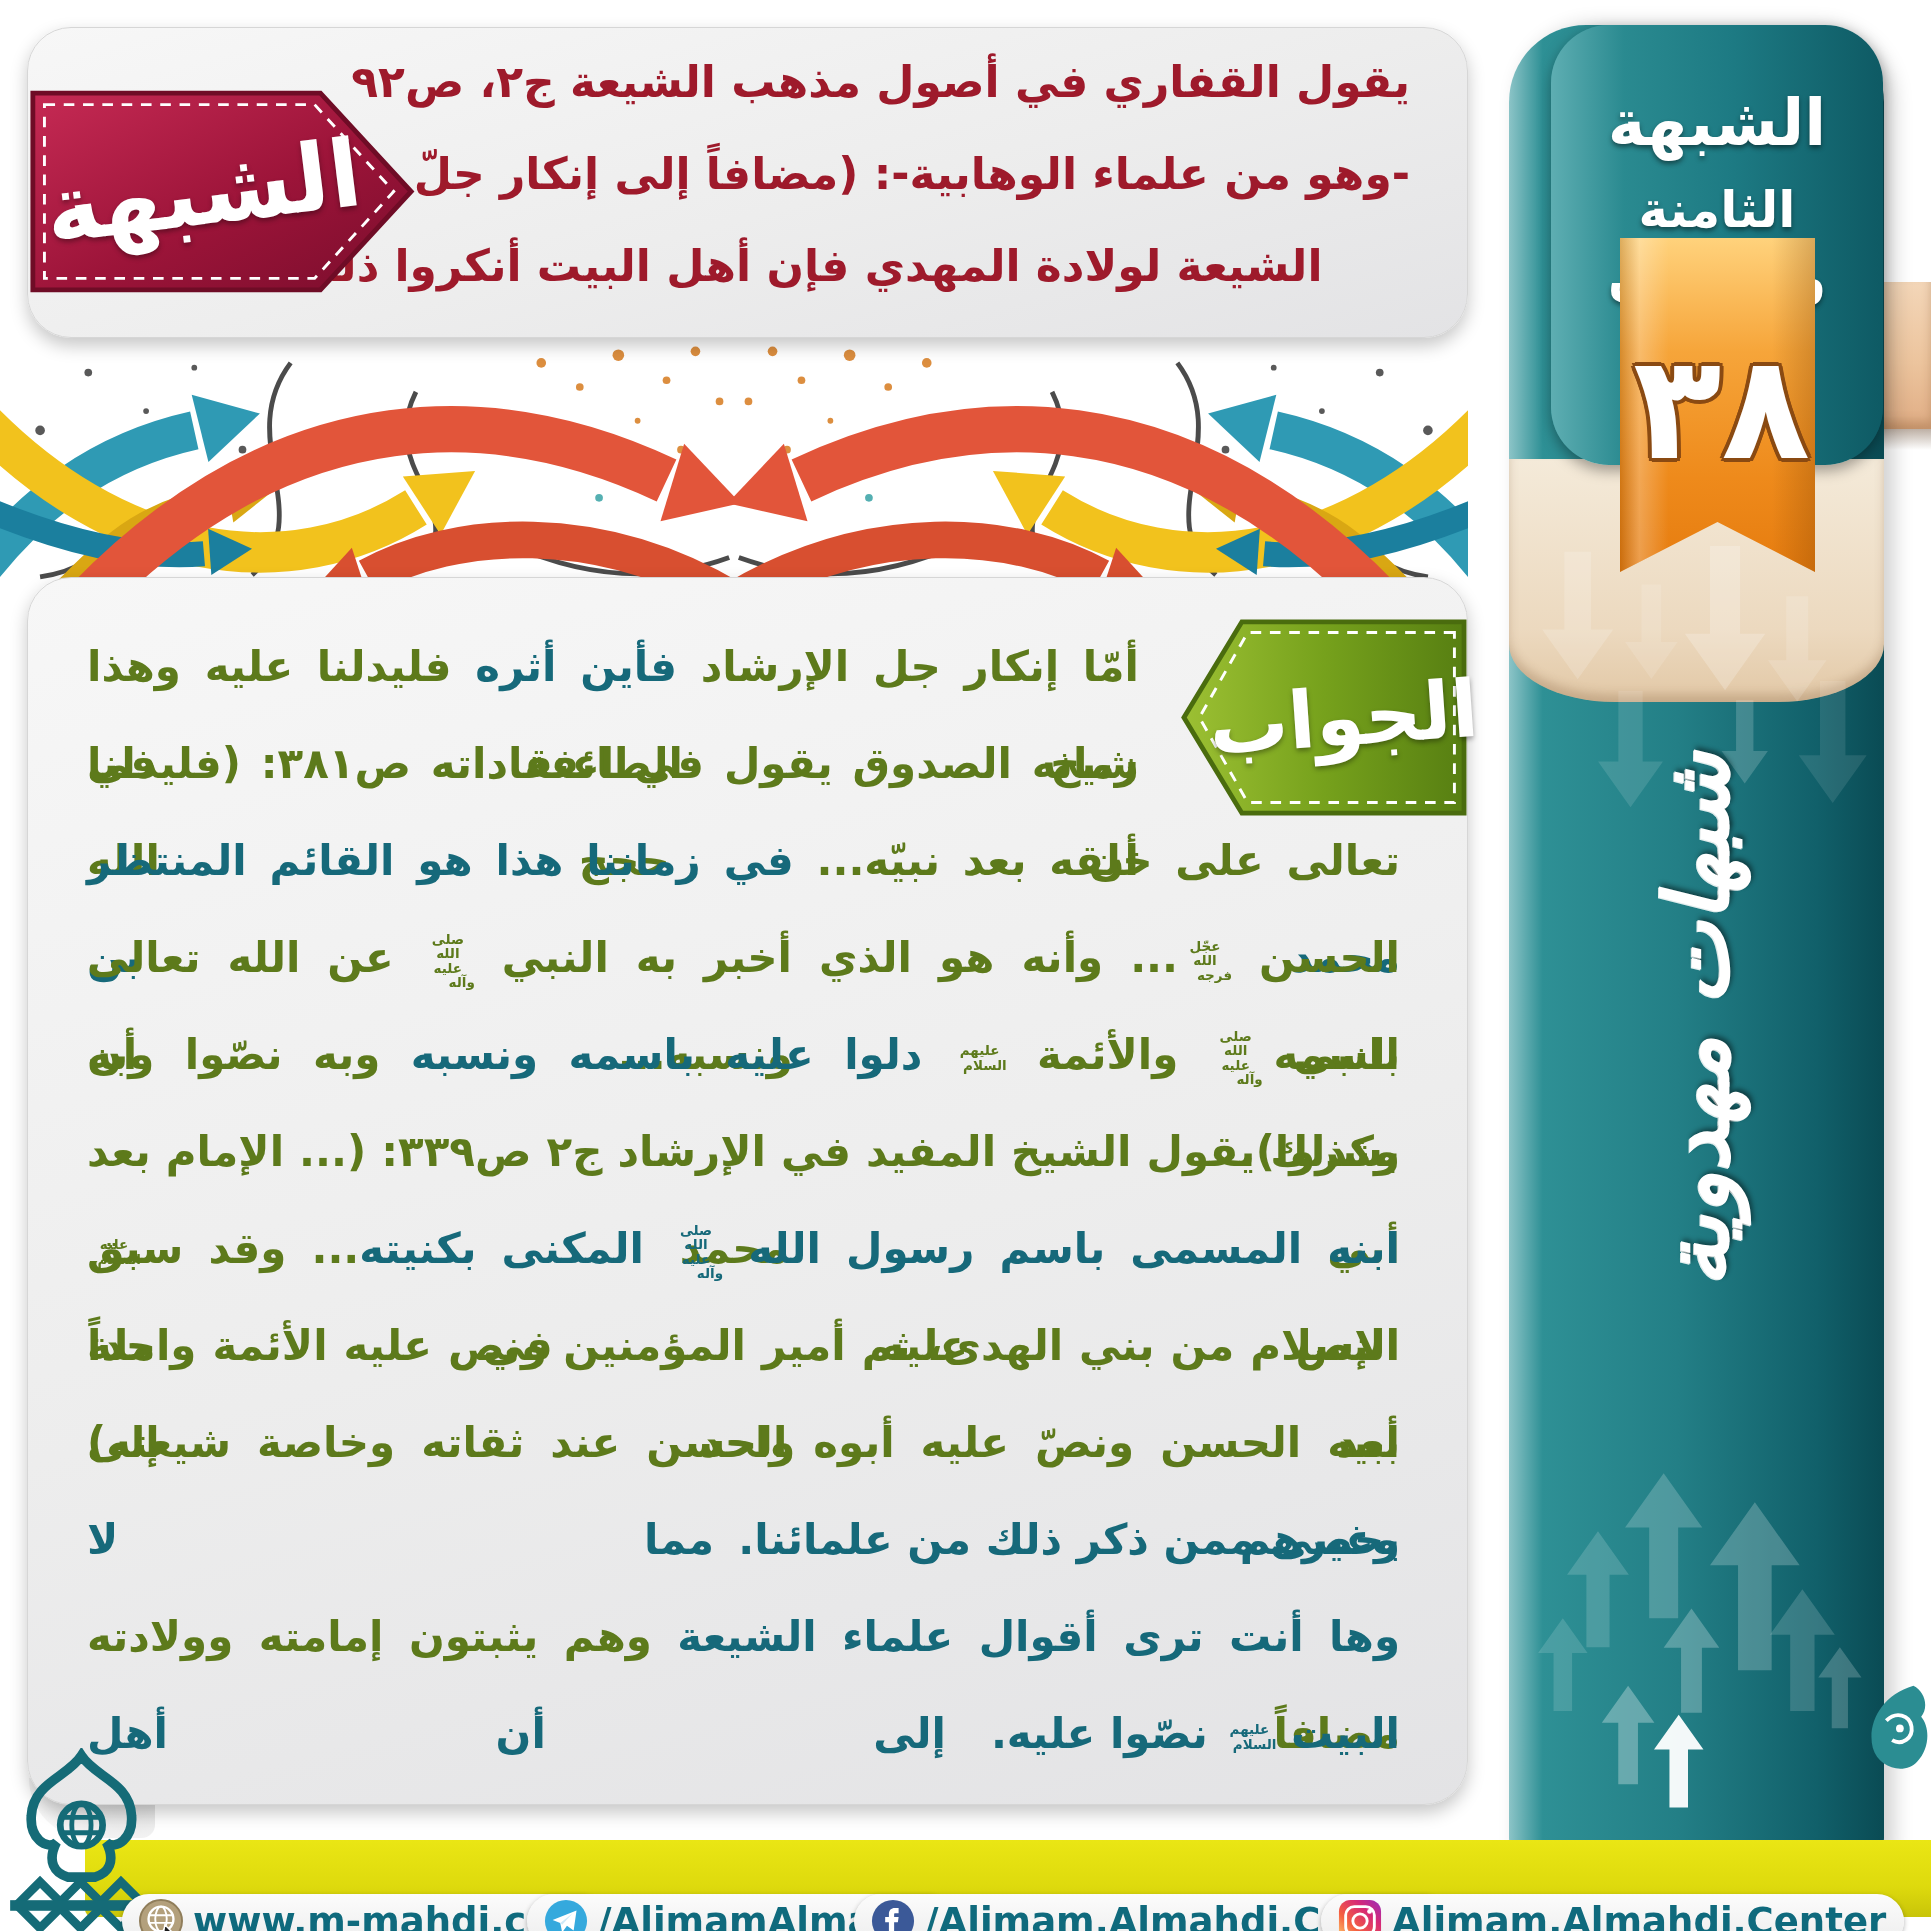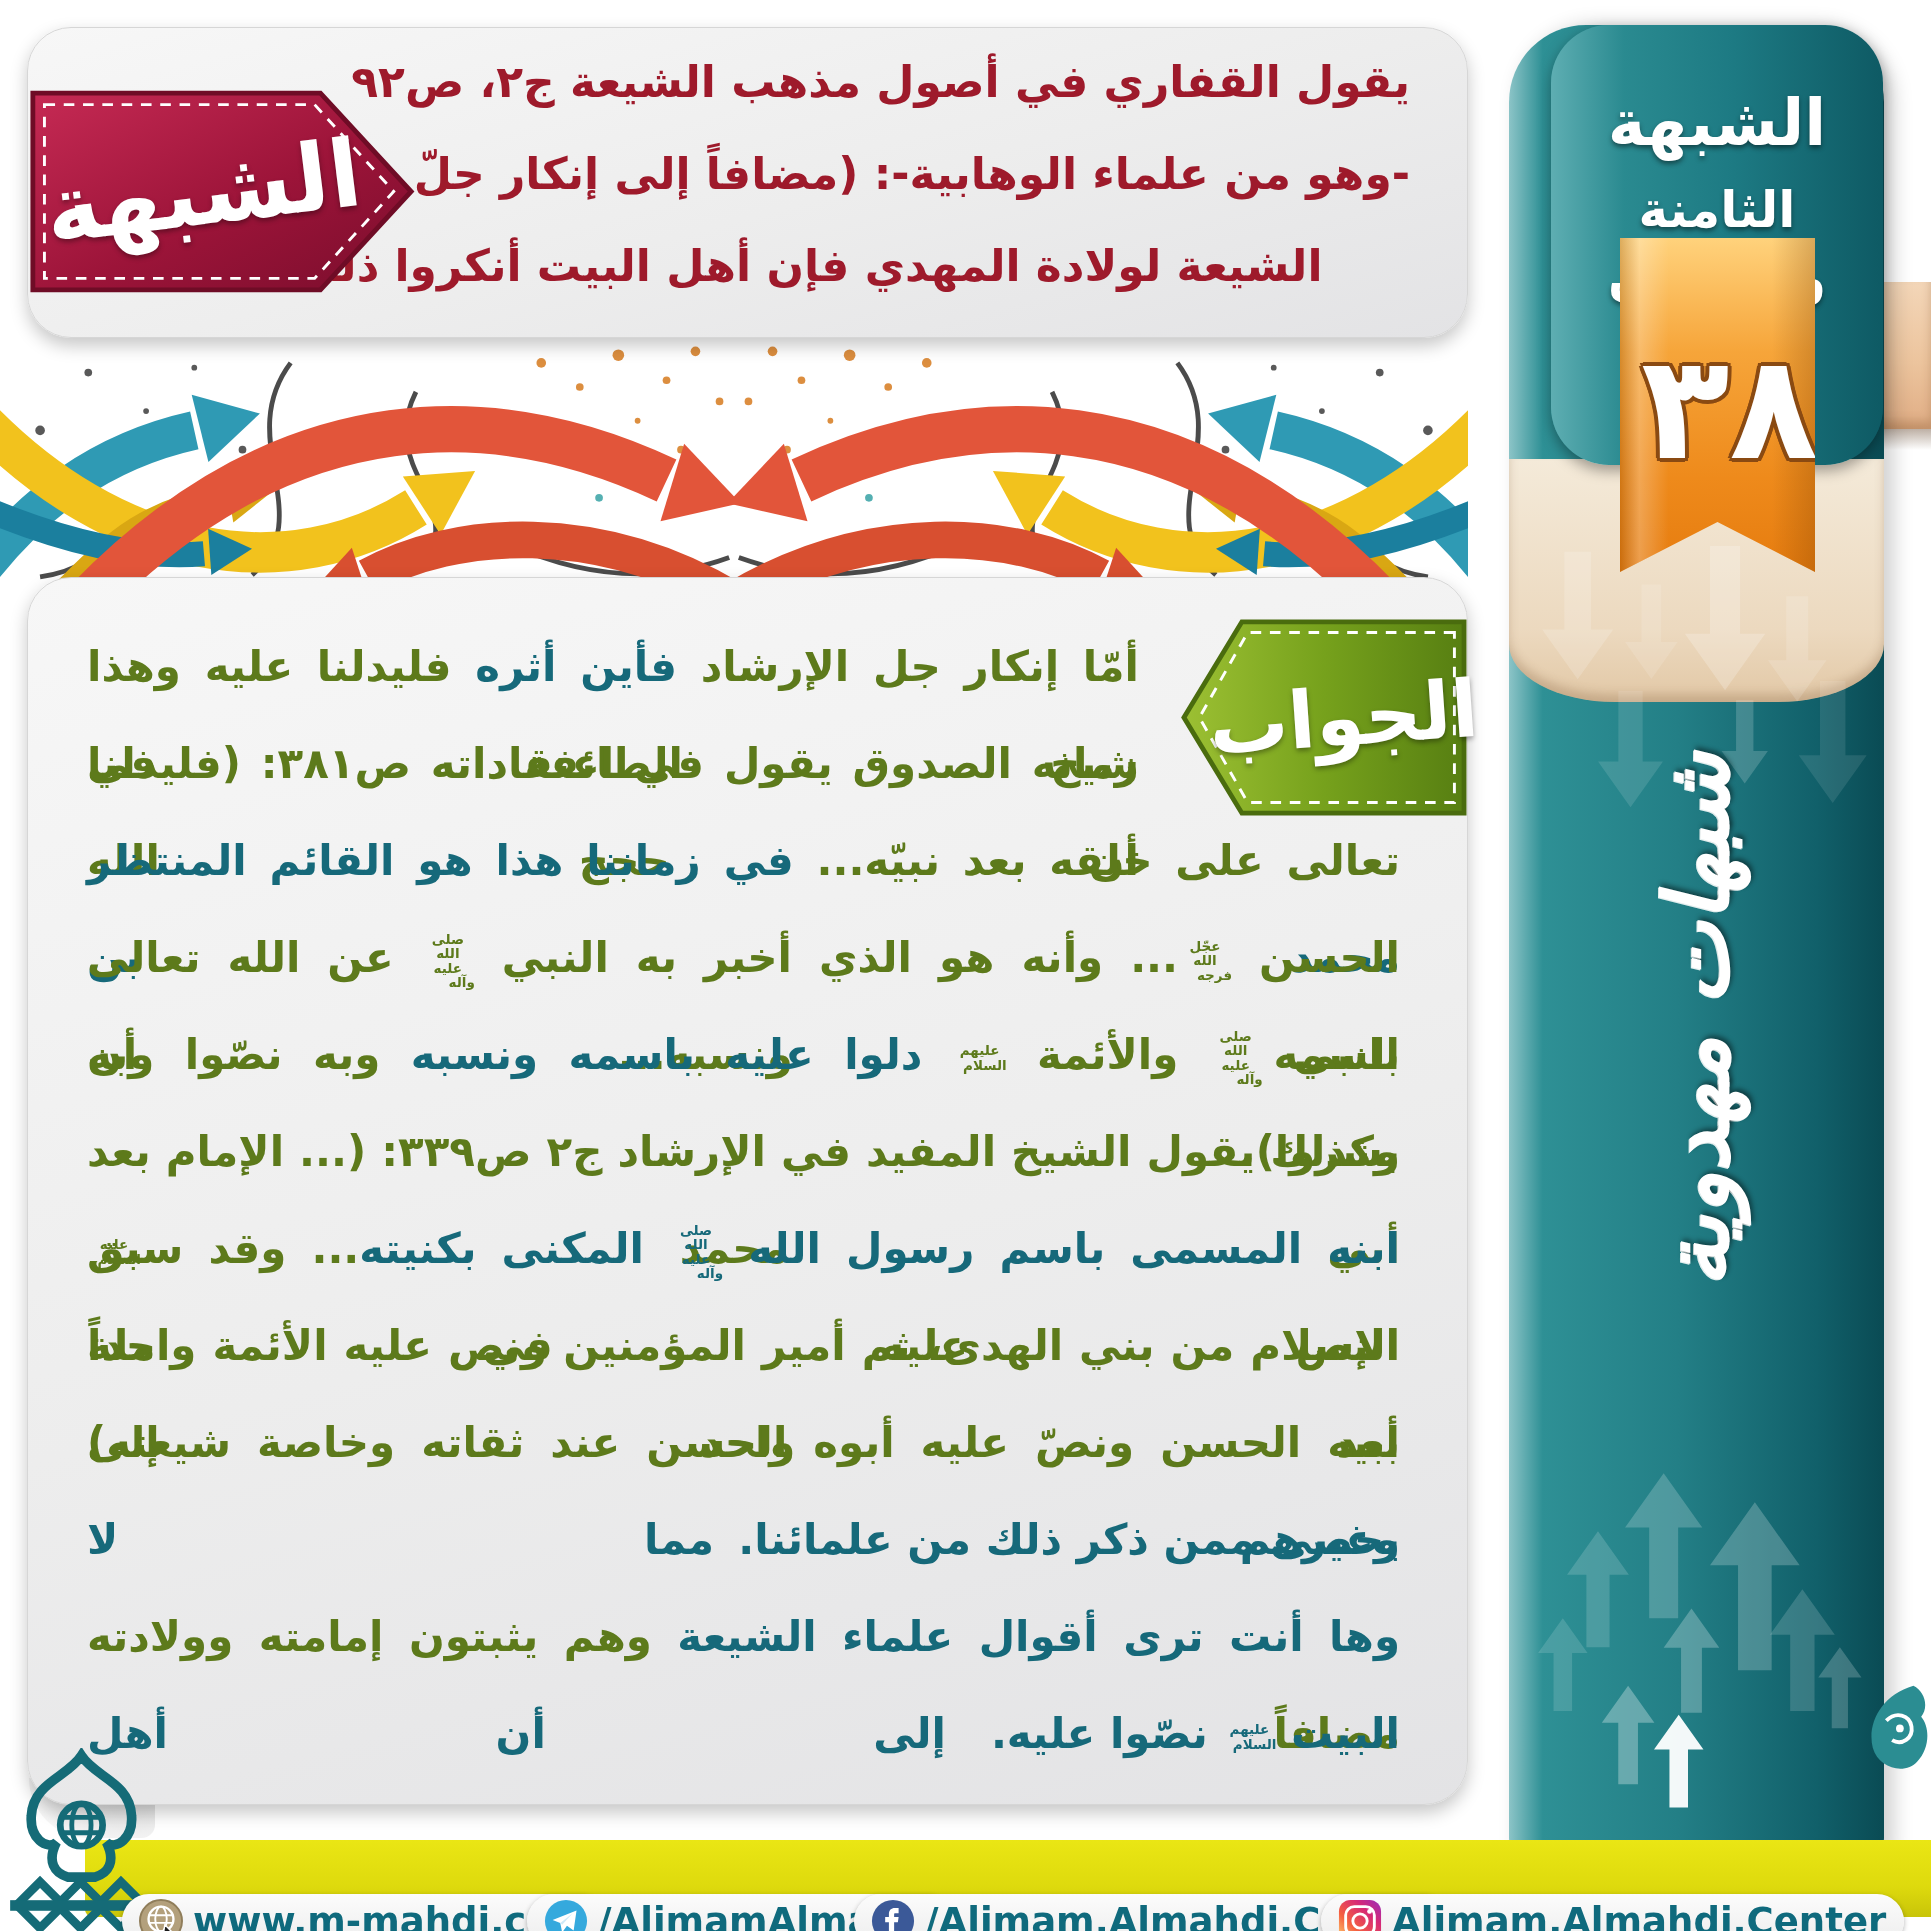--- a/index.html
+++ b/index.html
@@ -72,21 +72,21 @@
   #pillar-title .t1{margin-top:60px;font-size:64px;font-weight:bold;line-height:77px;
     text-shadow:0 2.9px 4.8px rgba(0,0,0,.45);}
   #pillar-title .t2{font-size:50px;font-weight:bold;line-height:68px;margin-top:13.5px;
     text-shadow:0 2.9px 4.8px rgba(0,0,0,.45);}
 
   #ribbon{left:1620px;top:238px;width:195px;height:334px;z-index:5;
     clip-path:polygon(0 0,100% 0,100% 100%,50% 85%,0 100%);
     background:linear-gradient(180deg,#ffd27c 0%,#f6a53a 34%,#ee8a1b 72%,#e67c0f 100%);}
   #ribbon::after{content:"";position:absolute;inset:0;
     background:linear-gradient(90deg,rgba(120,60,0,.25) 0%,rgba(255,255,255,.25) 10%,transparent 25%,transparent 78%,rgba(120,60,0,.28) 100%);}
-  #ribbon .num{position:absolute;left:12px;top:93px;width:100%;text-align:center;color:#fff;
+  #ribbon .num{position:absolute;left:4px;top:93px;width:100%;text-align:center;color:#fff;
     font-size:145px;line-height:154px;font-weight:bold;z-index:2;
     text-shadow:-3.9px 0 #8a4a12,3.9px 0 #8a4a12,0 -3.9px #8a4a12,0 3.9px #8a4a12,
                 -2.9px -2.9px #8a4a12,2.9px 2.9px #8a4a12,-2.9px 2.9px #8a4a12,2.9px -2.9px #8a4a12;}
 
   #beige-band{left:1871px;top:282px;width:60px;height:147px;z-index:2;
     background:linear-gradient(180deg,#f3d6b8 0%,#ecc49d 55%,#e0ad85 100%);
     box-shadow:inset 0 -7.7px 9.7px rgba(140,95,55,.35);}
   #beige-shadow{left:1871px;top:429px;width:60px;height:21px;z-index:2;
     background:linear-gradient(180deg,rgba(110,80,55,.45),rgba(110,80,55,0));}
 

